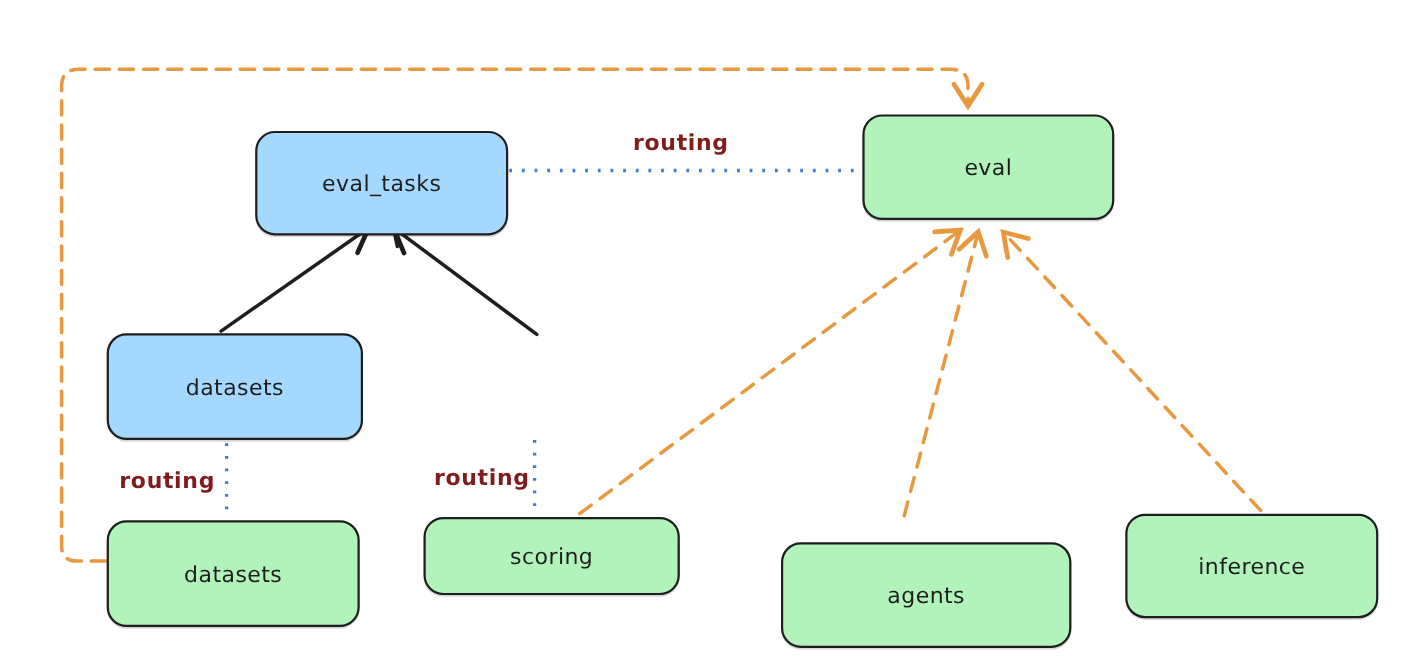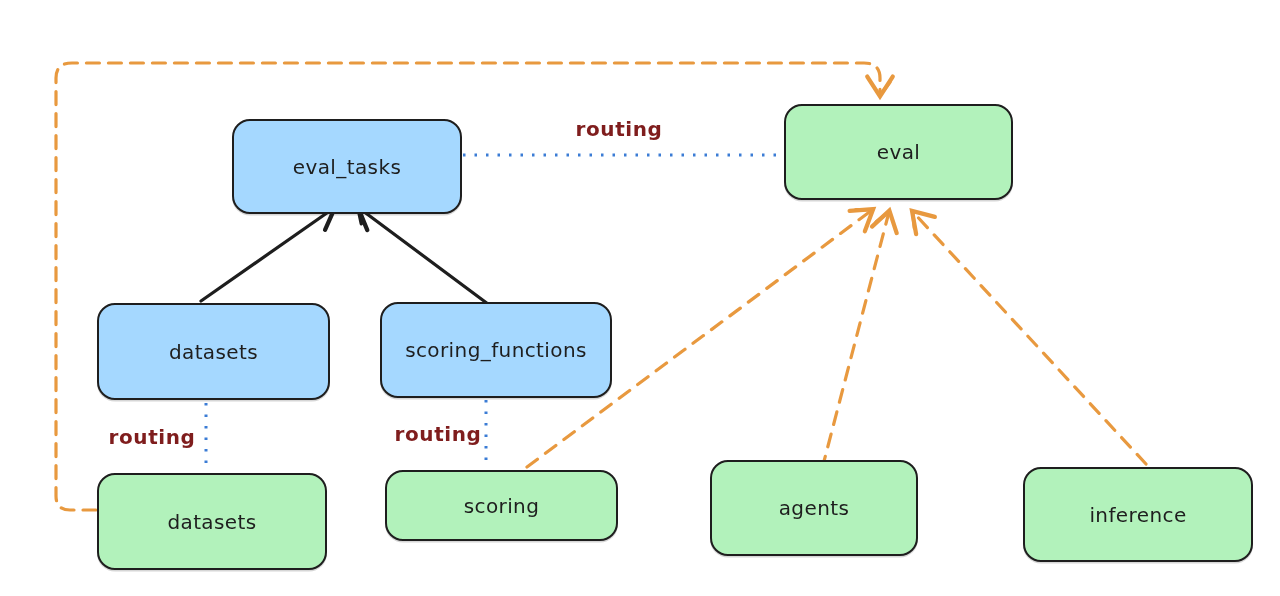--- a/index.html
+++ b/index.html
@@ -76,33 +76,30 @@
   </div>
 
   <div class="node node-green" style="left:784px; top:104px; width:229px; height:96px;">
     <span>eval</span>
   </div>
 
   <div class="node node-blue" style="left:97px; top:303px; width:233px; height:97px;">
     <span>datasets</span>
   </div>
 
-  <div class="node node-blue" style="left:380px; top:302px; width:232px; height:96px;">
-    <span>scoring_functions</span>
-  </div>
 
   <div class="node node-green" style="left:97px; top:473px; width:230px; height:97px;">
     <span>datasets</span>
   </div>
 
   <div class="node node-green" style="left:385px; top:470px; width:233px; height:71px;">
     <span>scoring</span>
   </div>
 
-  <div class="node node-green" style="left:710px; top:460px; width:208px; height:96px;">
+  <div class="node node-green" style="left:710px; top:493px; width:264px; height:96px;">
     <span>agents</span>
   </div>
 
   <div class="node node-green" style="left:1023px; top:467px; width:230px; height:95px;justify-content:center;">
     <span>inference</span>
   </div>
 
   <div class="edge-label" style="left:619px; top:117px;">routing</div>
 
   <div class="edge-label" style="left:152px; top:425px;">routing</div>

